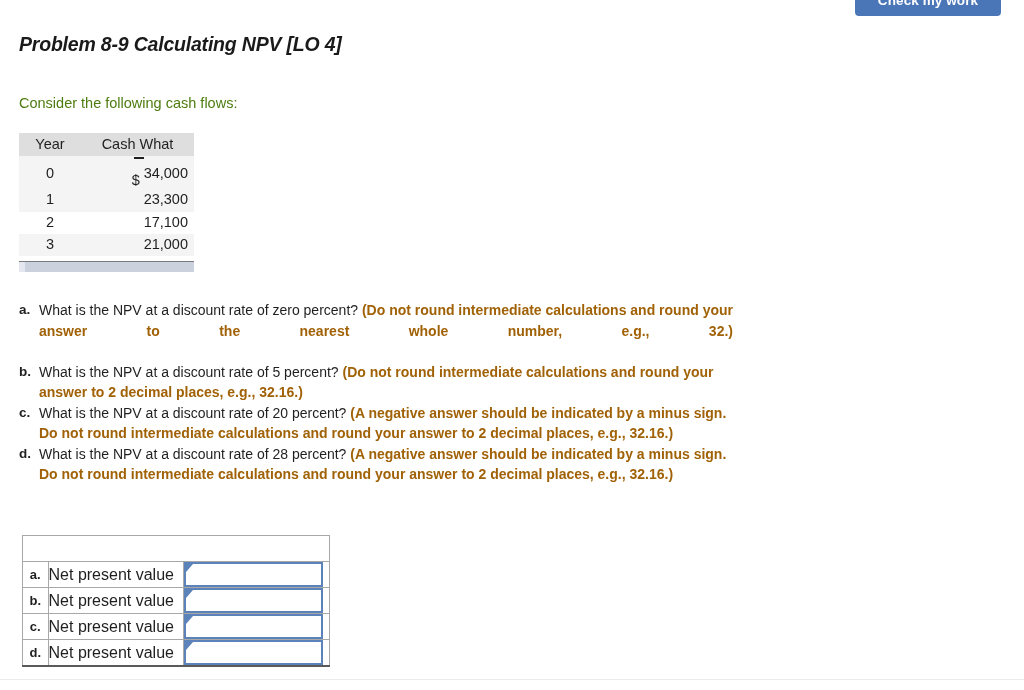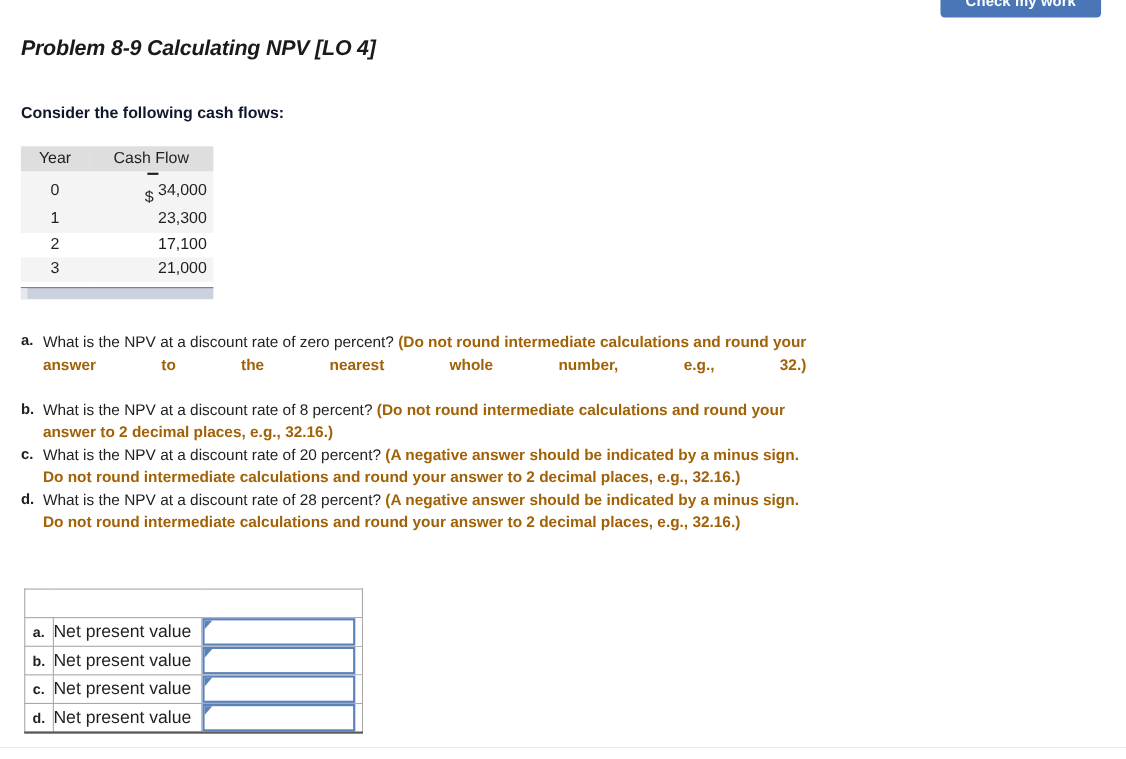--- a/index.html
+++ b/index.html
@@ -53,22 +53,21 @@
     margin: 0;
     font-style: italic;
   }
 
   
   .intro-text {
     position: absolute;
     top: 95px;
     left: 19px;
     font-size: 14.5px;
-    color: #0f172a;
-    font-weight: bold;
+    color: #4d7c0f;
   }
 
   
   .cf-wrap {
     position: absolute;
     top: 133px;
     left: 19px;
     width: 175px;
   }
   table.cf-table {
@@ -271,21 +270,21 @@
 
 <h1 class="page-title">Problem 8-9 Calculating NPV [LO 4]</h1>
 
 <div class="intro-text">Consider the following cash flows:</div>
 
 <div class="cf-wrap">
   <table class="cf-table">
     <thead>
       <tr>
         <th class="th-year">Year</th>
-        <th class="th-cf">Cash Flow</th>
+        <th class="th-cf">Cash What</th>
       </tr>
     </thead>
     <tbody>
       <tr class="row-shaded row-zero">
         <td class="cf-year">0</td>
         <td class="cf-val">
           <span class="neg-amount">
             <span class="minusbar"></span>
             <span class="dollar">$</span>
             <span class="digits">34,000</span>
@@ -314,21 +313,21 @@
 
 <div class="questions">
 
   <div class="q-item q-justified">
     <span class="q-label">a.</span>
     <span class="q-body"><span>What is the NPV at a discount rate of zero percent?</span> <span class="hint">(Do not round intermediate calculations and round your answer to the nearest whole number, e.g., 32.)</span></span>
   </div>
 
   <div class="q-item">
     <span class="q-label">b.</span>
-    <span class="q-body"><span>What is the NPV at a discount rate of 8 percent?</span> <span class="hint">(Do not round intermediate calculations and round your answer to 2 decimal places, e.g., 32.16.)</span></span>
+    <span class="q-body"><span>What is the NPV at a discount rate of 5 percent?</span> <span class="hint">(Do not round intermediate calculations and round your answer to 2 decimal places, e.g., 32.16.)</span></span>
   </div>
 
   <div class="q-item">
     <span class="q-label">c.</span>
     <span class="q-body"><span>What is the NPV at a discount rate of 20 percent?</span> <span class="hint">(A negative answer should be indicated by a minus sign. Do not round intermediate calculations and round your answer to 2 decimal places, e.g., 32.16.)</span></span>
   </div>
 
   <div class="q-item">
     <span class="q-label">d.</span>
     <span class="q-body"><span>What is the NPV at a discount rate of 28 percent?</span> <span class="hint">(A negative answer should be indicated by a minus sign. Do not round intermediate calculations and round your answer to 2 decimal places, e.g., 32.16.)</span></span>

